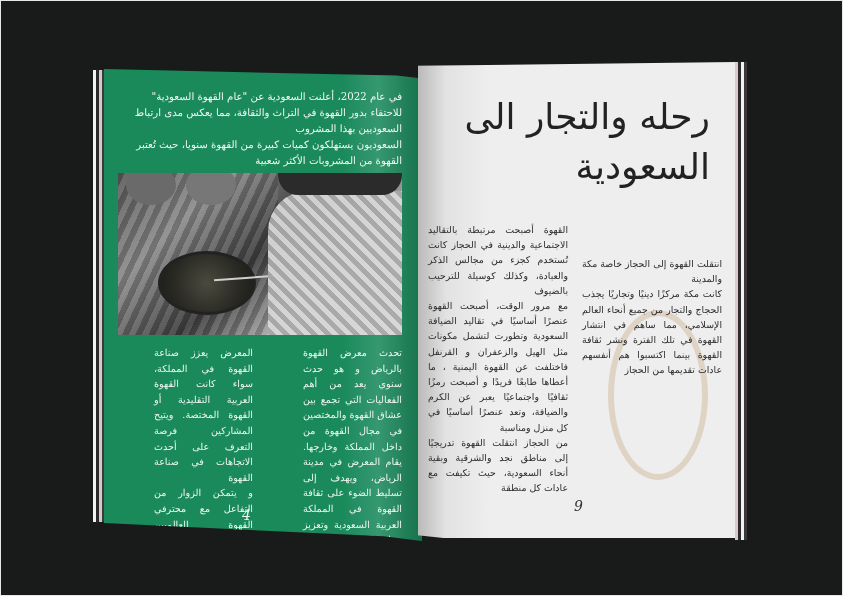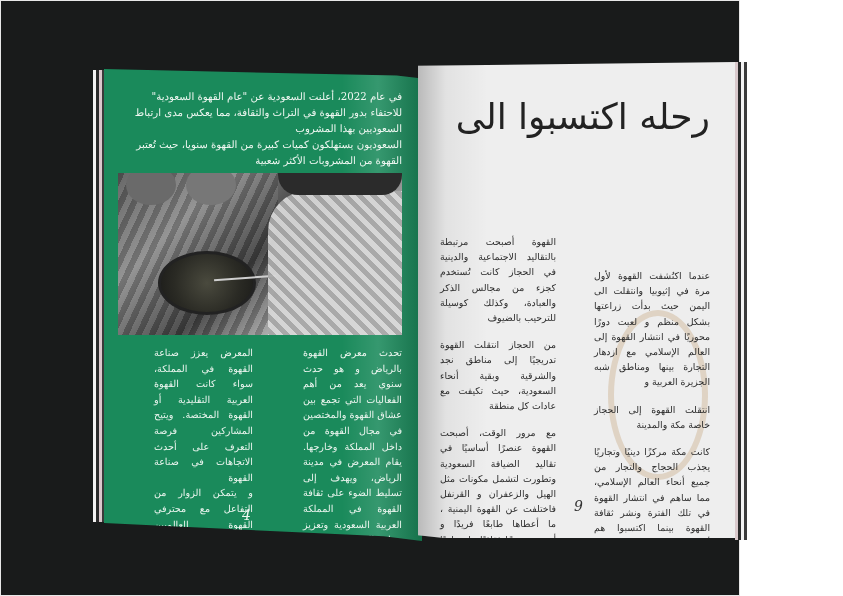--- a/index.html
+++ b/index.html
@@ -1,17 +1,17 @@
 <!DOCTYPE html>
 <html><head>
 <meta charset="utf-8">
 <style>
   html,body{margin:0;padding:0;}
   body{width:843px;height:596px;background:#fff;position:relative;overflow:hidden;font-family:"DejaVu Serif",serif;}
-  .stage{position:absolute;left:0;top:0;width:740px;height:596px;background:#191b1b;}
+  .stage{position:absolute;left:0;top:0;width:843px;height:596px;background:#191b1b;}
   .frame-border{position:absolute;left:0;top:0;right:0;bottom:0;border:1px solid #e8e8e8;pointer-events:none;}
   
   .left-edges{position:absolute;left:93px;top:70px;width:12px;height:452px;}
   .left-edges span{position:absolute;top:0;bottom:0;width:3px;}
   .left-page{position:absolute;left:104px;top:69px;width:318px;height:472px;background:#1a8a5b;
     clip-path:polygon(0 0,92% 1.4%,100% 2%,100% 100%,88% 99%,0 96.2%);}
   .left-page .spine-shade{position:absolute;right:0;top:0;width:80px;height:100%;
     background:linear-gradient(to right,rgba(255,255,255,0) 0%,rgba(255,255,255,0.12) 45%,rgba(0,0,0,0.18) 100%);}
   .lp-intro{position:absolute;left:14px;right:20px;top:20px;direction:rtl;text-align:right;color:#eef7f1;
     font-size:10.2px;line-height:16px;}
@@ -35,21 +35,21 @@
   .right-page{position:absolute;left:418px;top:62px;width:318px;height:476px;background:#eeeeee;
     clip-path:polygon(0 0.8%,100% 0,100% 100%,8% 100%,0 99.4%);}
   .right-page .gutter{position:absolute;left:0;top:0;width:70px;height:100%;
     background:linear-gradient(to right,rgba(0,0,0,.22) 0%,rgba(0,0,0,.05) 40%,rgba(0,0,0,0) 100%);}
   .right-edges{position:absolute;left:735px;top:62px;width:12px;height:478px;}
   .right-edges span{position:absolute;top:0;bottom:0;width:3px;}
   .title{position:absolute;right:26px;top:30px;direction:rtl;text-align:right;color:#222;
     font-family:"DejaVu Sans",sans-serif;font-size:36px;line-height:50px;font-weight:normal;}
   .rp-cols{position:absolute;left:10px;right:14px;top:160px;display:flex;flex-direction:row-reverse;gap:14px;}
   .rp-col{flex:1;direction:rtl;text-align:justify;color:#2b2b2b;font-size:9.4px;line-height:15.2px;}
-  .rp-col p{margin:12px;}
+  .rp-col p{margin:0;}
   .rp-col .gap{height:34px;}
   .stain{position:absolute;left:190px;top:248px;width:100px;height:170px;border-radius:50%;
     border:6px solid rgba(196,160,118,.35);box-sizing:border-box;}
   .page-num-right{position:absolute;left:156px;top:436px;color:#333;font-style:italic;font-size:14px;}
 </style>
 </head>
 <body>
 
 <div class="stage">
   <div class="frame-border"></div>
@@ -89,34 +89,34 @@
     </div>
 
     <div class="page-num-left">4</div>
   </div>
 
   <div class="right-page">
     <div class="gutter"></div>
     <div class="stain"></div>
 
     <div class="title">
-      <div>رحله اكتسبوا الى</div>
+      <div>رحله والتجار الى</div>
+      <div>السعودية</div>
     </div>
 
     <div class="rp-cols">
       <div class="rp-col">
         <div class="gap"></div>
-        <p>عندما اكتُشفت القهوة لأول مرة في إثيوبيا وانتقلت الى اليمن حيث بدأت زراعتها بشكل منظم و لعبت دورًا محوريًا في انتشار القهوة إلى العالم الإسلامي مع ازدهار التجارة بينها ومناطق شبه الجزيرة العربية و</p>
         <p>انتقلت القهوة إلى الحجاز خاصة مكة والمدينة</p>
         <p>كانت مكة مركزًا دينيًا وتجاريًا يجذب الحجاج والتجار من جميع أنحاء العالم الإسلامي، مما ساهم في انتشار القهوة في تلك الفترة ونشر ثقافة القهوة بينما اكتسبوا هم أنفسهم عادات تقديمها من الحجاز</p>
       </div>
       <div class="rp-col">
         <p>القهوة أصبحت مرتبطة بالتقاليد الاجتماعية والدينية في الحجاز كانت تُستخدم كجزء من مجالس الذكر والعبادة، وكذلك كوسيلة للترحيب بالضيوف</p>
+        <p>مع مرور الوقت، أصبحت القهوة عنصرًا أساسيًا في تقاليد الضيافة السعودية وتطورت لتشمل مكونات مثل الهيل والزعفران و القرنفل فاختلفت عن القهوة اليمنية ، ما أعطاها طابعًا فريدًا و أصبحت رمزًا ثقافيًا واجتماعيًا يعبر عن الكرم والضيافة، وتعد عنصرًا أساسيًا في كل منزل ومناسبة</p>
         <p>من الحجاز انتقلت القهوة تدريجيًا إلى مناطق نجد والشرقية وبقية أنحاء السعودية، حيث تكيفت مع عادات كل منطقة</p>
-        <p>مع مرور الوقت، أصبحت القهوة عنصرًا أساسيًا في تقاليد الضيافة السعودية وتطورت لتشمل مكونات مثل الهيل والزعفران و القرنفل فاختلفت عن القهوة اليمنية ، ما أعطاها طابعًا فريدًا و أصبحت رمزًا ثقافيًا واجتماعيًا يعبر عن الكرم والضيافة، وتعد عنصرًا أساسيًا في كل منزل ومناسبة</p>
       </div>
     </div>
 
     <div class="page-num-right">9</div>
   </div>
 
   <div class="right-edges">
     <span style="left:0;background:#d9c9cc;"></span>
     <span style="left:3px;background:#2b2b2b;"></span>
     <span style="left:6px;background:#f2f2f2;"></span>

